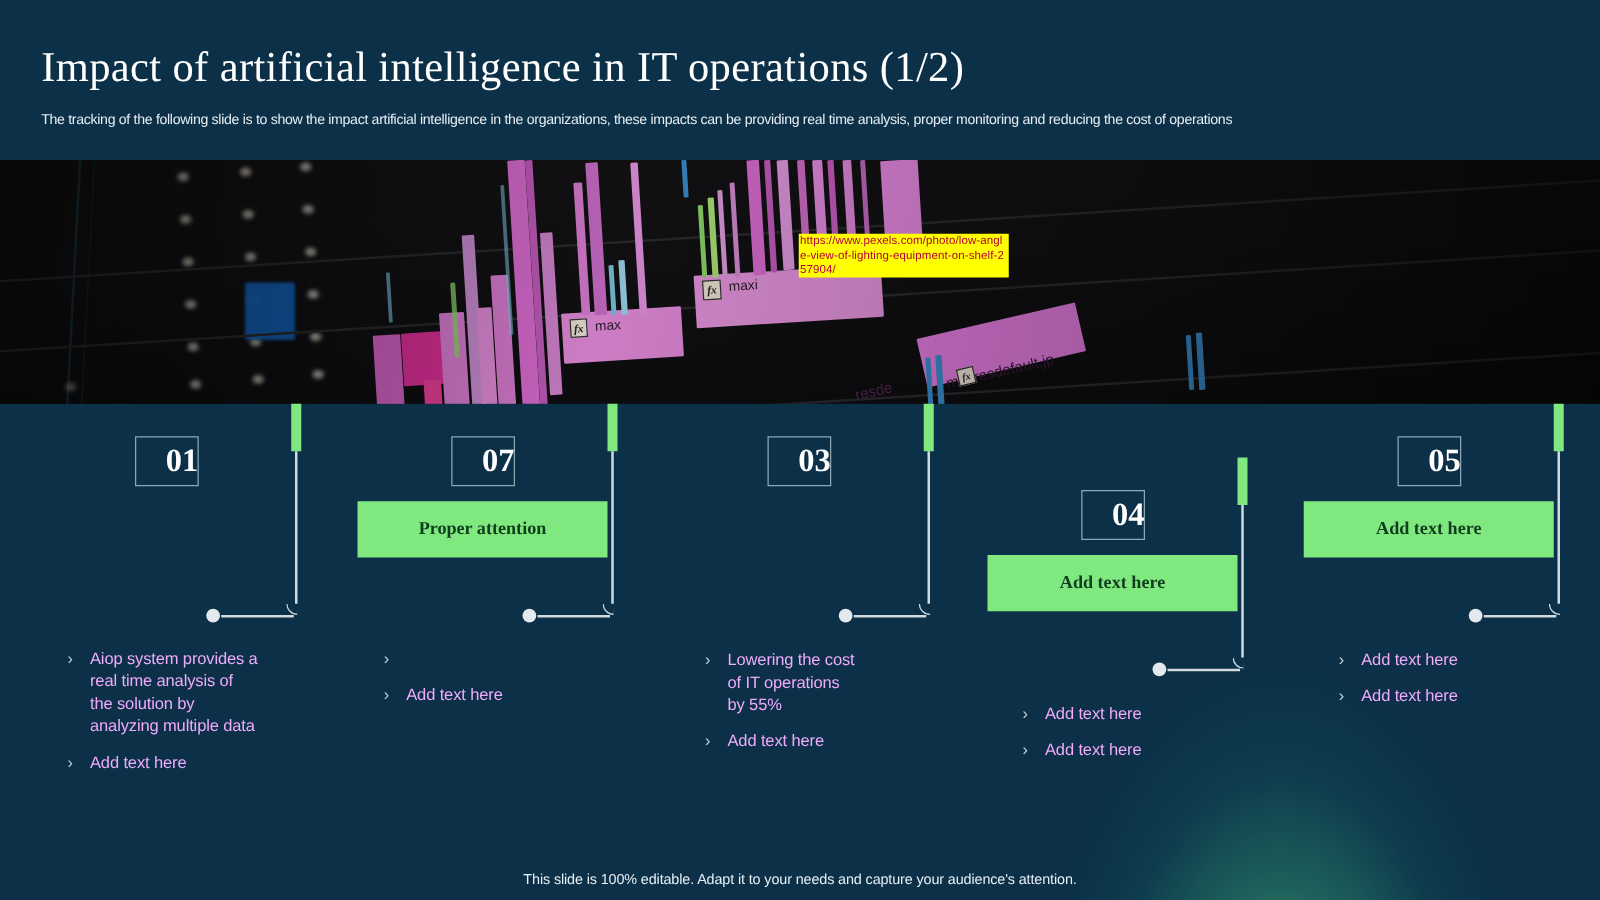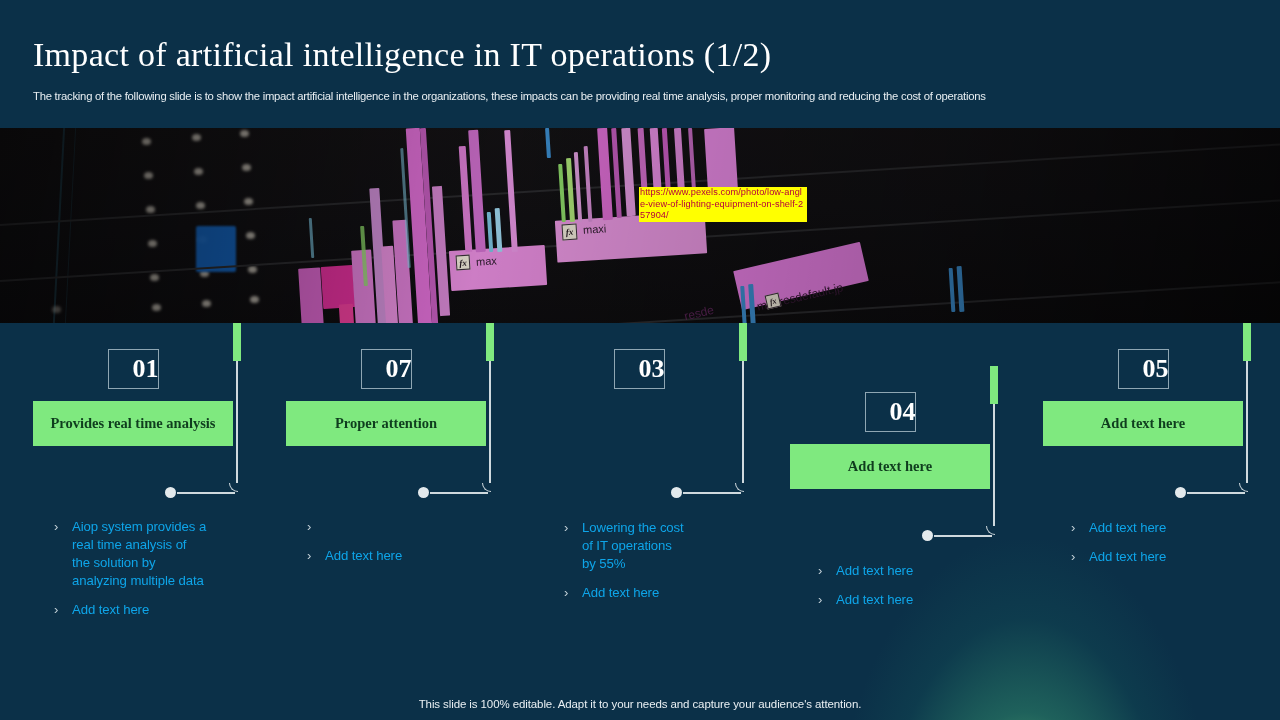--- a/index.html
+++ b/index.html
@@ -124,21 +124,21 @@
     font-size:14.5px; font-weight:700; color:#0f3d1e;
     line-height:19px; text-align:center;
   }
   .bullets { position:absolute; top:195px; left:18px; width:230px; }
   .bullet { display:flex; align-items:flex-start; margin-bottom:11px; }
   .chev {
     color:#c5d2d9; font-size:13px; line-height:18px;
     width:21px; flex:0 0 21px; padding-left:3px;
   }
   .btext {
-    color:#0ea5e9; font-size:13.2px; line-height:18px;
+    color:#f0abfc; font-size:13.2px; line-height:18px;
     letter-spacing:-.1px; white-space:pre-line;
   }
 
   
   .footer {
     position:absolute; left:0; bottom:0; width:1280px; height:32px;
     display:flex; align-items:center; justify-content:center;
     color:#e9eff3; font-size:11.5px; letter-spacing:-.1px; z-index:4;
   }
 </style>
@@ -251,22 +251,20 @@
 
   <div class="col" style="left:33px;">
     <div class="greenbar"></div>
     <div class="connector">
       <div class="v"></div>
         <div class="arc"></div>
         <div class="h"></div>
       <div class="dot"></div>
     </div>
     <div class="numbox">01</div>
-    <div class="labelbar">Provides real
-time analysis</div>
     <div class="bullets">
       <div class="bullet">
         <span class="chev">›</span>
         <span class="btext">Aiop system provides a
 real time analysis of
 the solution by
 analyzing multiple data</span>
       </div>
       <div class="bullet">
         <span class="chev">›</span>

